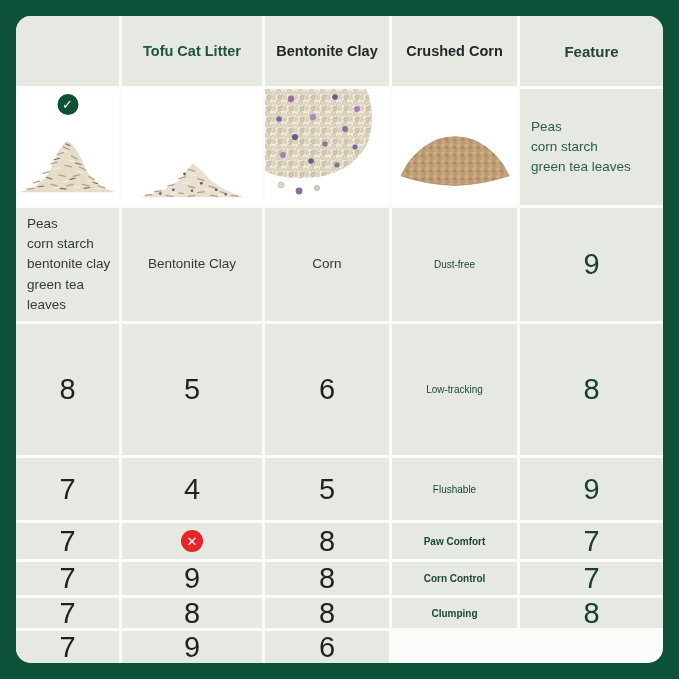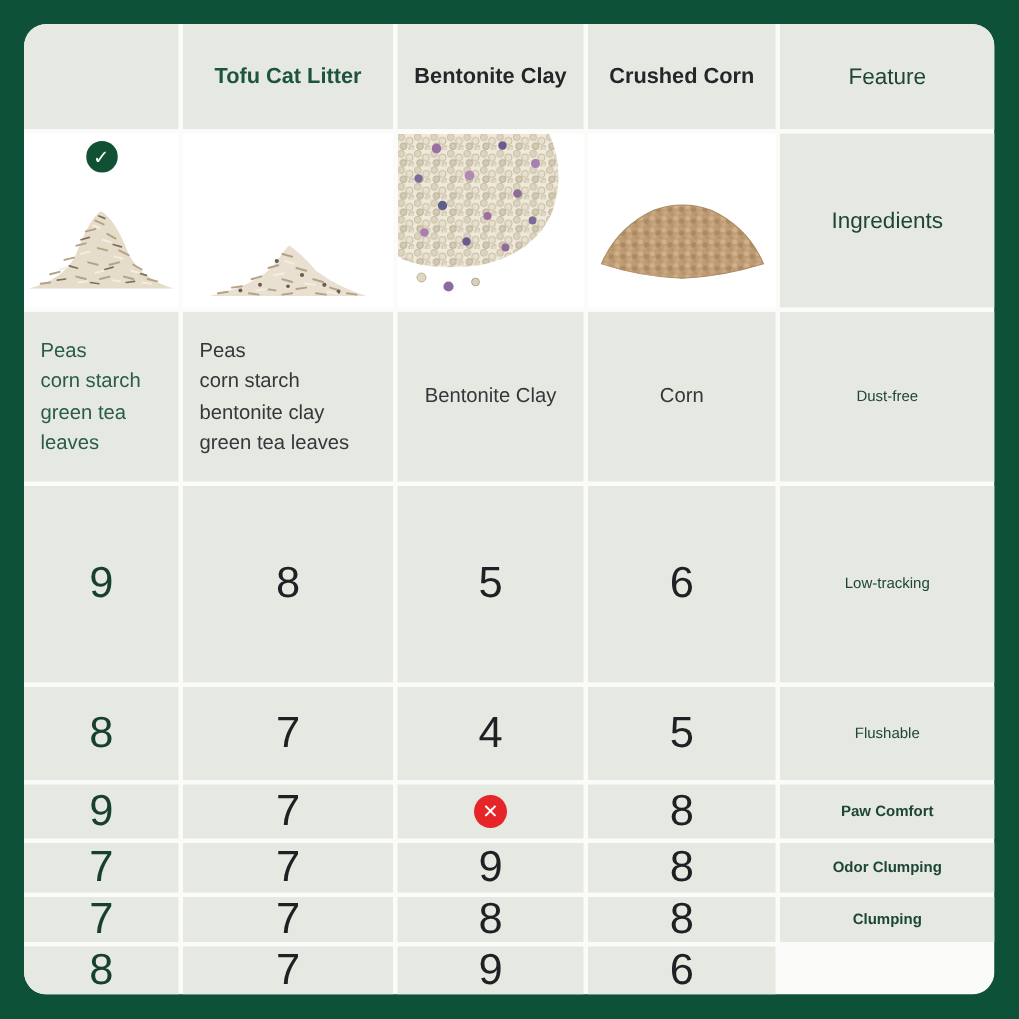--- a/index.html
+++ b/index.html
@@ -10,21 +10,21 @@
   .grid{width:100%;height:100%;display:grid;
         grid-template-columns:103px 140px 124px 125px 1fr;
         grid-template-rows:70px 116px 113px 131px 62px 36px 33px 30px 1fr;
         gap:3px;background:#fbfcf9;}
   .cell{background:#e6e9e1;display:flex;align-items:center;justify-content:center;
         text-align:center;overflow:hidden;}
   .cell.white{background:#ffffff;position:relative;flex-direction:column;justify-content:flex-start;}
   .hdr{font-size:14.5px;font-weight:600;color:#23272a;line-height:1.3;padding:0 6px;}
   .hdr.green{color:#1d5441;}
   .rowlabel{font-size:10px;font-weight:500;color:#1d4638;padding:0 4px;}
-  .rowlabel.semibold{font-weight:400;font-size:15px;}
+  .rowlabel.semibold{font-weight:700;font-size:15px;}
   .rowlabel.bold{font-weight:700;}
   .ing{font-size:13.5px;line-height:1.5;color:#33383b;}
   .ing.left{justify-content:flex-start;text-align:left;padding-left:11px;}
   .ing.green{color:#2a5c49;}
   .pre{white-space:pre-line;}
   .score{font-size:29px;font-weight:500;color:#1e2124;}
   .score.green{color:#17402f;}
   .check-badge{position:absolute;top:5px;left:50%;transform:translateX(-50%);
         width:21px;height:21px;border-radius:50%;background:#0f5132;color:#fff;
         display:flex;align-items:center;justify-content:center;font-size:13px;font-weight:700;z-index:2;}
@@ -188,21 +188,20 @@
                 <circle cx="3" cy="7" r="1.8" fill="#c9a87f"></circle>
                 <circle cx="8" cy="8.5" r="1.6" fill="#b5936a"></circle>
               </pattern>
             </defs>
             <path d="M8 64 Q20 36 48 23 Q70 15 92 23 Q120 36 132 64 Q100 74 70 75 Q38 74 8 64 Z" fill="url(#cgr)"></path>
             <path d="M8 64 Q20 36 48 23 Q70 15 92 23 Q120 36 132 64 Q100 74 70 75 Q38 74 8 64 Z" fill="none" stroke="#a98a62" stroke-width="0.8"></path>
           </svg>
         </div>
       </div>
 
-      <div class="cell rowlabel semibold">Ingredients</div>
       <div class="cell ing green left pre">Peas
 corn starch
 green tea leaves</div>
       <div class="cell ing left pre">Peas
 corn starch
 bentonite clay
 green tea leaves</div>
       <div class="cell ing">Bentonite Clay</div>
       <div class="cell ing">Corn</div>
 
@@ -227,21 +226,21 @@
           </span>
       </div>
       <div class="cell score">8</div>
 
       <div class="cell rowlabel bold">Paw Comfort</div>
       <div class="cell score green">7</div>
       <div class="cell score">7</div>
       <div class="cell score">9</div>
       <div class="cell score">8</div>
 
-      <div class="cell rowlabel bold">Odor Clumping</div>
+      <div class="cell rowlabel bold">Corn Control</div>
       <div class="cell score green">7</div>
       <div class="cell score">7</div>
       <div class="cell score">8</div>
       <div class="cell score">8</div>
 
       <div class="cell rowlabel bold">Clumping</div>
       <div class="cell score green">8</div>
       <div class="cell score">7</div>
       <div class="cell score">9</div>
       <div class="cell score">6</div>

